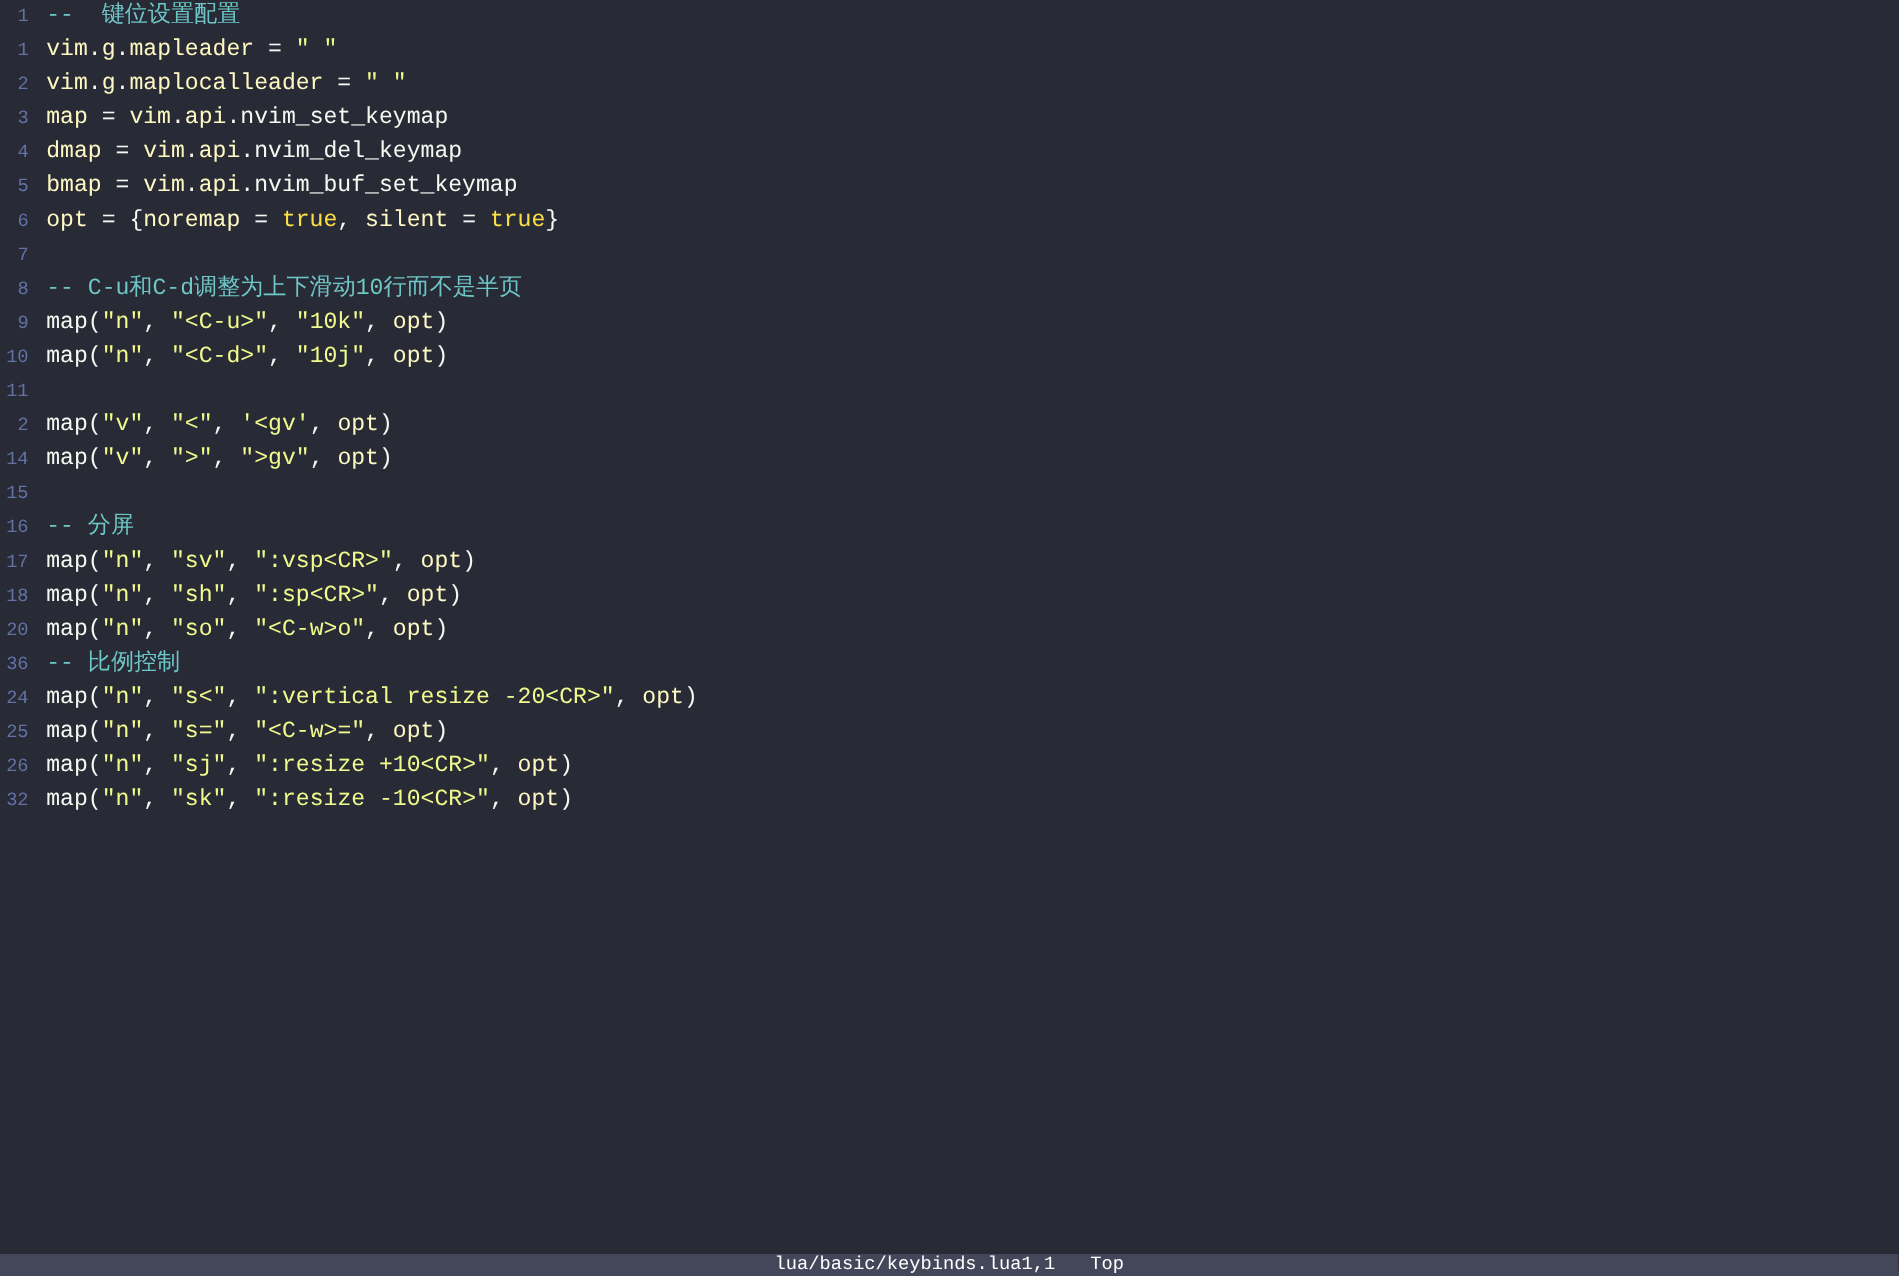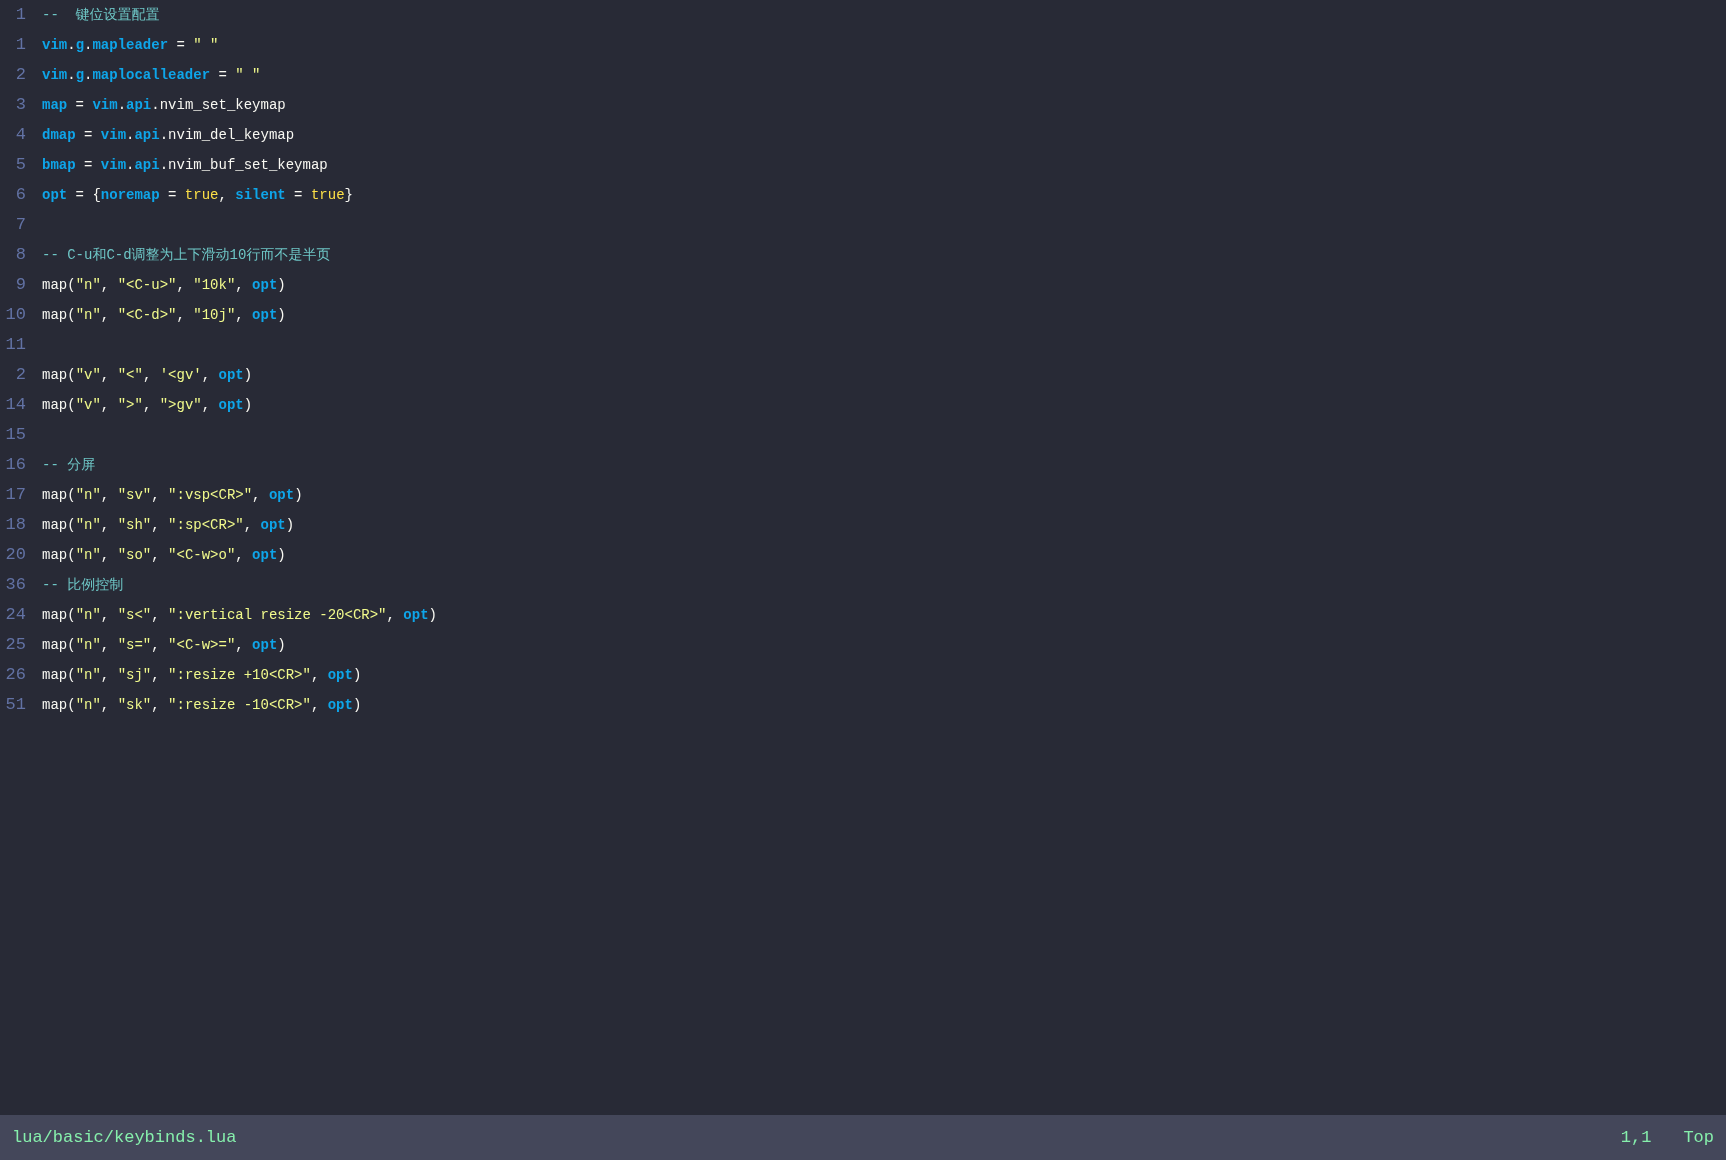--- a/index.html
+++ b/index.html
@@ -45,38 +45,38 @@
       color: #6272a4;
       min-width: 42px;
       text-align: right;
       padding-right: 16px;
       user-select: none;
       font-size: 17px;
     }
 
     .line-content {
       flex: 1;
-      font-size: 14px;
+      font-size: 21px;
     }
 
     
     .c-comment { color: #6ec6c6; } 
     .c-string { color: #f1fa8c; } 
     .c-func { color: #f8f8f2; } 
-    .c-var { color: #0ea5e9; font-weight: bold; }
+    .c-var { color: #fef9c3; }
     .c-true { color: #fde047; } 
     .c-op { color: #f8f8f2; }
 
     .status-bar {
       background-color: #44475a;
-      color: #86efac;
-      height: 45px;
+      color: #ffffff;
+      height: 20px;
       display: flex;
       align-items: center;
-      justify-content: space-between;
+      justify-content: center;
       padding: 0 12px;
       font-size: 17px;
     }
 
     .status-left {
       display: flex;
       align-items: center;
     }
 
     .status-right {
@@ -204,21 +204,21 @@
       <span class="line-number">25</span>
       <span class="line-content"><span class="c-func">map</span><span class="c-op">(</span><span class="c-string">"n"</span><span class="c-op">, </span><span class="c-string">"s="</span><span class="c-op">, </span><span class="c-string">"&lt;C-w&gt;="</span><span class="c-op">, </span><span class="c-var">opt</span><span class="c-op">)</span></span>
     </div>
 
     <div class="code-line">
       <span class="line-number">26</span>
       <span class="line-content"><span class="c-func">map</span><span class="c-op">(</span><span class="c-string">"n"</span><span class="c-op">, </span><span class="c-string">"sj"</span><span class="c-op">, </span><span class="c-string">":resize +10&lt;CR&gt;"</span><span class="c-op">, </span><span class="c-var">opt</span><span class="c-op">)</span></span>
     </div>
 
     <div class="code-line">
-      <span class="line-number">51</span>
+      <span class="line-number">32</span>
       <span class="line-content"><span class="c-func">map</span><span class="c-op">(</span><span class="c-string">"n"</span><span class="c-op">, </span><span class="c-string">"sk"</span><span class="c-op">, </span><span class="c-string">":resize -10&lt;CR&gt;"</span><span class="c-op">, </span><span class="c-var">opt</span><span class="c-op">)</span></span>
     </div>
 
   </div>
 
   <div class="status-bar">
     <div class="status-left">
       <span>lua/basic/keybinds.lua</span>
     </div>
     <div class="status-right">

